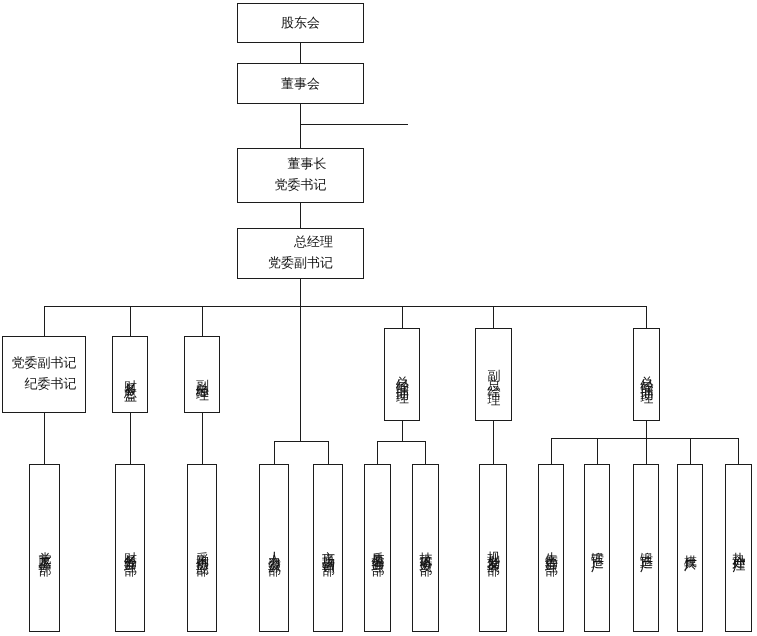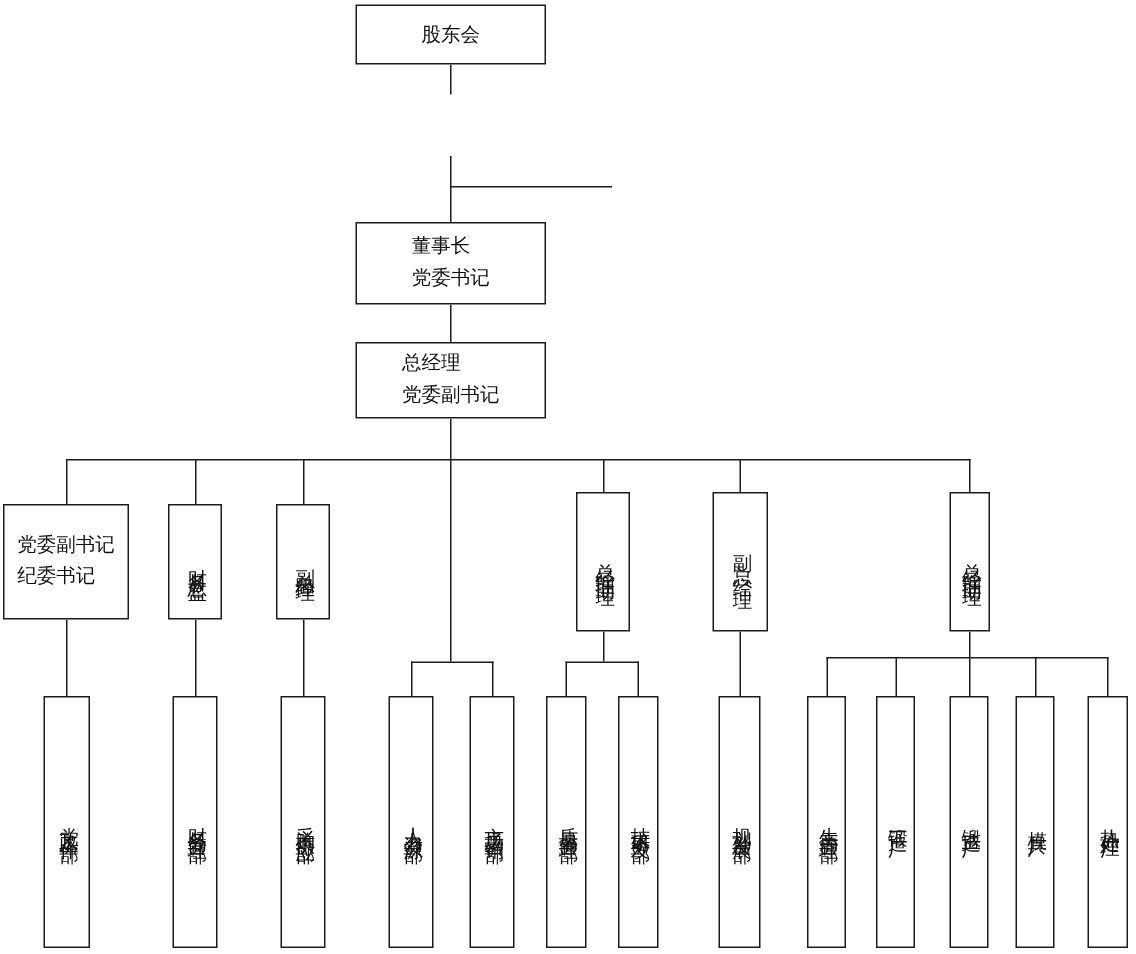--- a/index.html
+++ b/index.html
@@ -7,21 +7,21 @@
     position:relative; width:757px; height:636px; background:#ffffff;
     font-family:"DejaVu Serif","Liberation Serif",serif;
     overflow:hidden;
   }
   .node {
     position:absolute; box-sizing:border-box;
     border:1px solid #1c1c1c; background:#ffffff;
     display:flex; align-items:center; justify-content:center;
   }
   .txt { font-size:13px; color:#111; }
-  .multi { white-space:pre-line; text-align:left; line-height:1.6;font-family:Liberation Mono, monospace; }
+  .multi { white-space:pre-line; text-align:right; line-height:1.6;font-family:Liberation Mono, monospace; }
   .vt { writing-mode:vertical-rl; text-orientation:upright; }
   .ls3 { letter-spacing:3px; }
   .ls4 { letter-spacing:4px; }
   .ls8 { letter-spacing:8px; }
   .line { position:absolute; background:#1c1c1c; }
 </style>
 </head>
 <body>
 
 <div class="chart">
@@ -58,20 +58,23 @@
   <div class="line" style="left:646px;top:421px;width:1px;height:17px"></div>
   <div class="line" style="left:551px;top:438px;width:188px;height:1px"></div>
   <div class="line" style="left:551px;top:438px;width:1px;height:26px"></div>
   <div class="line" style="left:597px;top:438px;width:1px;height:26px"></div>
   <div class="line" style="left:646px;top:438px;width:1px;height:26px"></div>
   <div class="line" style="left:690px;top:438px;width:1px;height:26px"></div>
   <div class="line" style="left:738px;top:438px;width:1px;height:26px"></div>
 
   <div class="node" style="left:237px;top:3px;width:127px;height:40px">
     <span class="txt">股东会</span>
+  </div>
+  <div class="node" style="left:237px;top:63px;width:127px;height:41px">
+    <span class="txt">董事会</span>
   </div>
   <div class="node" style="left:237px;top:148px;width:127px;height:55px">
     <span class="txt multi">董事长
 党委书记</span>
   </div>
   <div class="node" style="left:237px;top:228px;width:127px;height:51px">
     <span class="txt multi">总经理
 党委副书记</span>
   </div>
 

